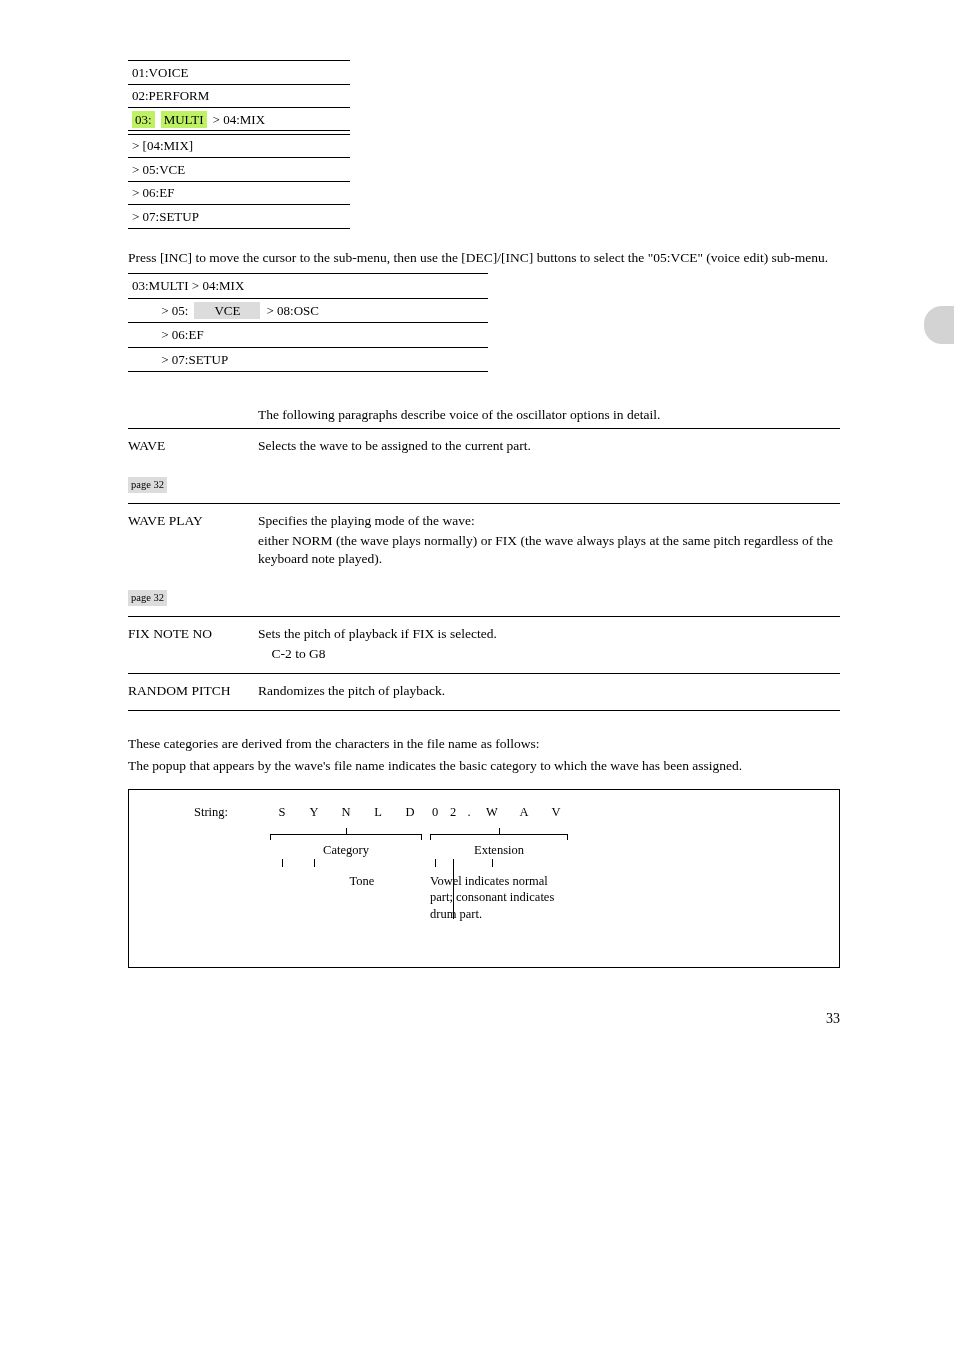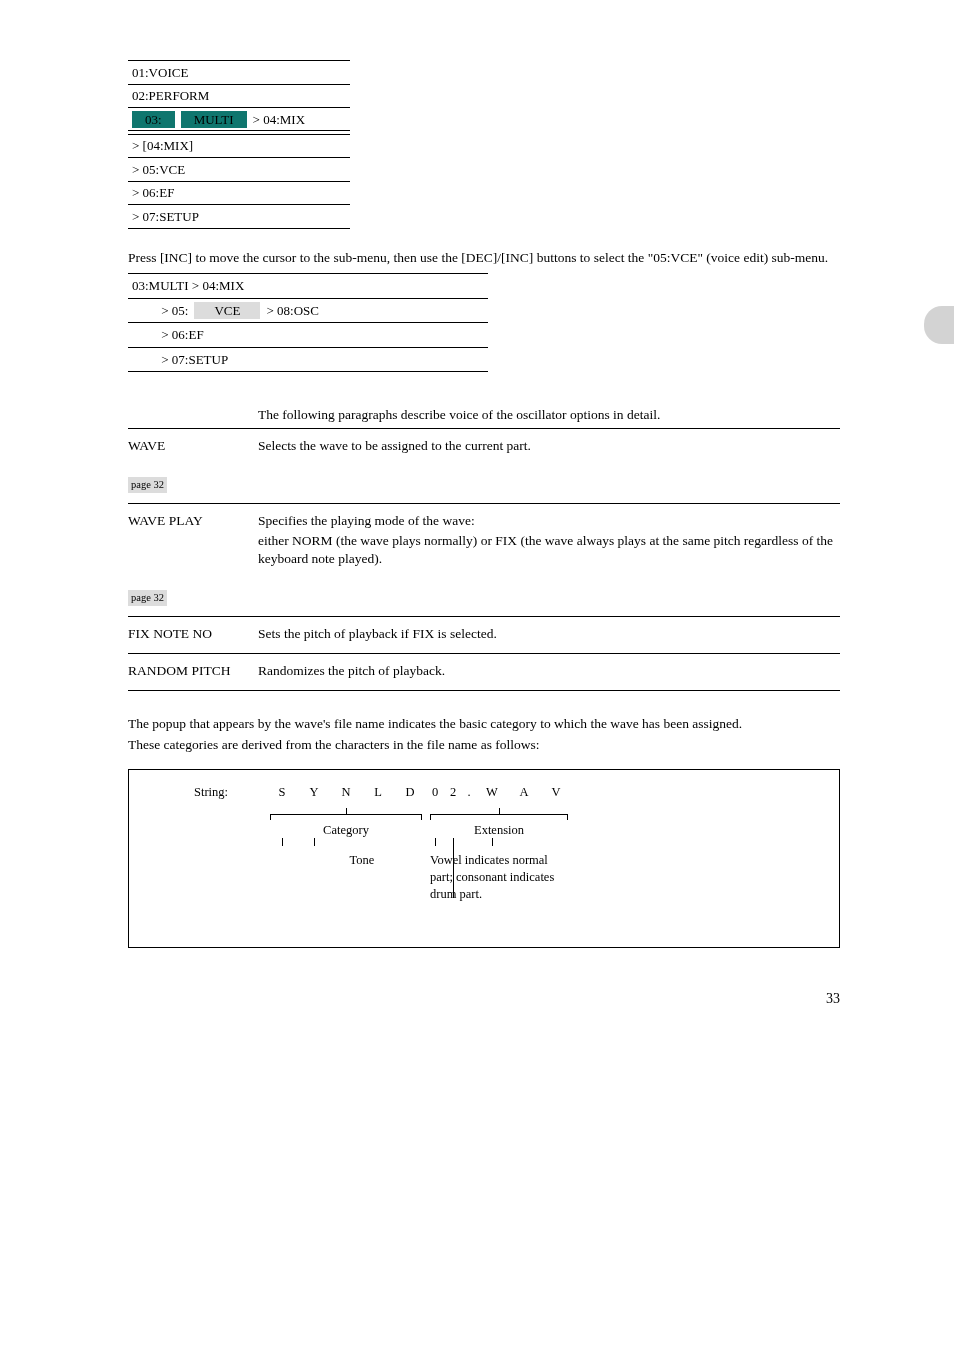--- a/index.html
+++ b/index.html
@@ -46,22 +46,22 @@
     }
     .menu-box .row.double-bottom::after {
       content: "";
       position: absolute;
       left: 0; right: 0; bottom: -4px;
       border-top: 1.2px solid #000;
       border-bottom: 1.2px solid #000;
       height: 3px;
     }
     .menu-box .pill {
-      background: #0f766e;
-      padding: 0 13px;
+      background: #bef264;
+      padding: 0 3px;
       display: inline-block;
     }
     .section-p {
       margin-top: 20px;
       margin-bottom: 6px;
     }
     .submenu-box {
       width: 360px;
       font-size: 13px;
       border-top: 1.3px solid #000;
@@ -257,33 +257,34 @@
       </div>
       <div class="extra">either NORM (the wave plays normally) or FIX (the wave always plays at the same pitch regardless of the keyboard note played).</div>
       <span class="tag">page 32</span>
     </div>
 
     <div class="opt-row">
       <div class="line1">
         <div class="label">FIX NOTE NO</div>
         <div class="desc">Sets the pitch of playback if FIX is selected.</div>
       </div>
+      <div class="extra" style="white-space:pre;">    C-2 to G8</div>
     </div>
 
     <div class="opt-row last">
       <div class="line1">
         <div class="label">RANDOM PITCH</div>
         <div class="desc">Randomizes the pitch of playback.</div>
       </div>
     </div>
   </div>
 
   <div class="deriv-expl">
+    <p>These categories are derived from the characters in the file name as follows:</p>
     <p>The popup that appears by the wave's file name indicates the basic category to which the wave has been assigned.</p>
-    <p>These categories are derived from the characters in the file name as follows:</p>
   </div>
 
   <div class="deriv-box">
     <table class="deriv-table" style="width:100%; border-collapse:collapse;">
 
       <tbody>
           <tr class="label-row">
         <td class="str-label" style="width:110px;">String:</td>
         <td style="width:32px;">S</td>
         <td style="width:32px;">Y</td>

